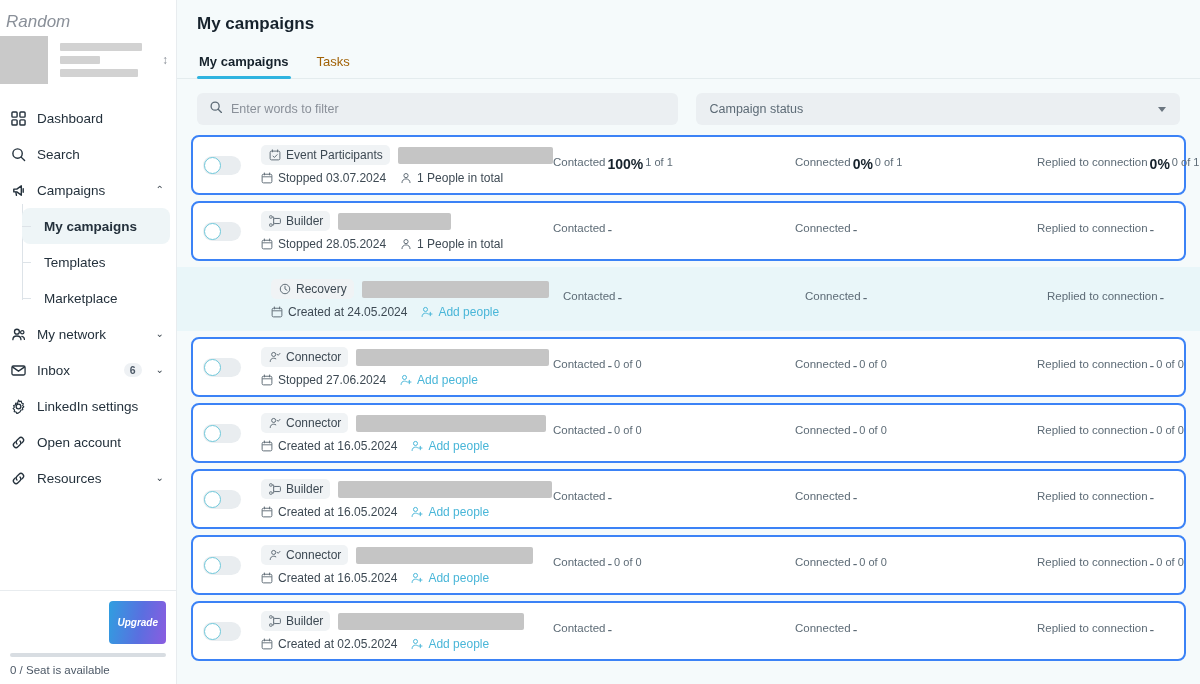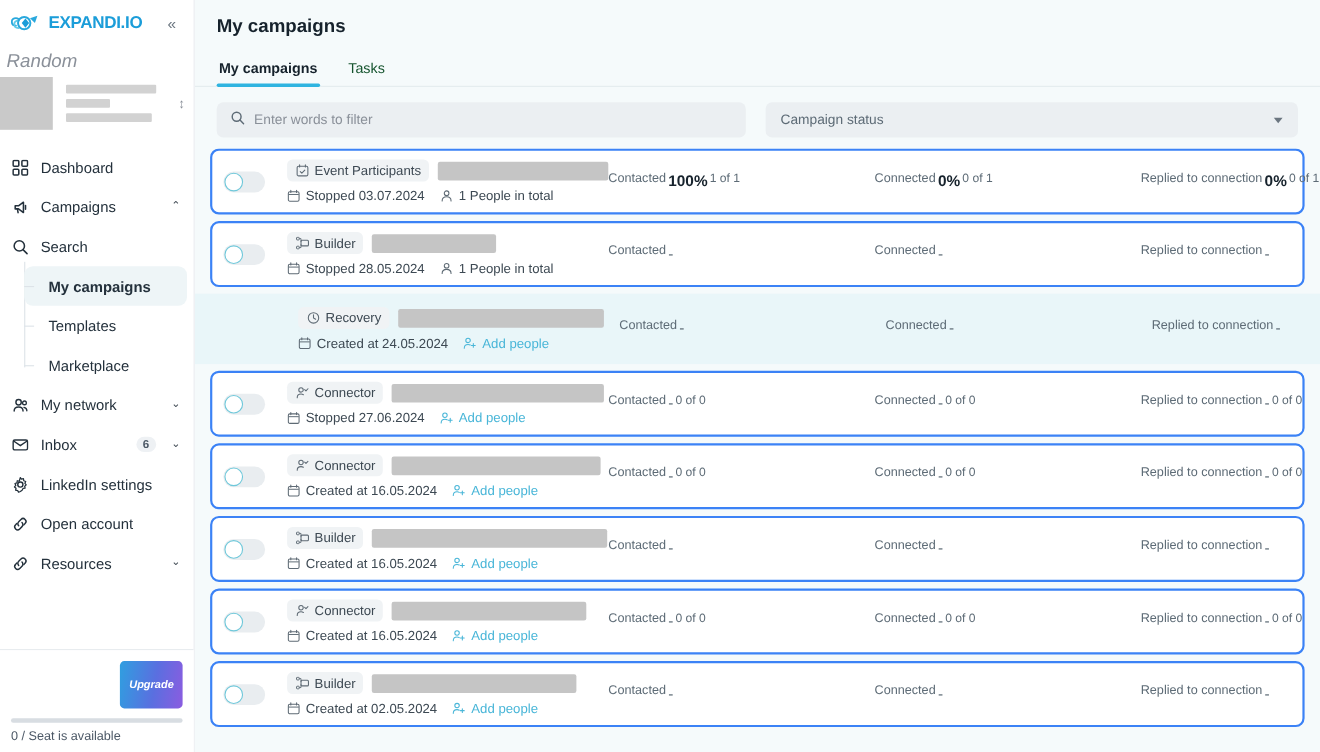--- a/index.html
+++ b/index.html
@@ -109,21 +109,21 @@
     display: flex; flex-direction: column; overflow: hidden;
   }
   .page-head { padding: 14px 20px 0 20px; }
   .page-title { font-size: 17px; font-weight: bold; color: #16222c; }
 
   .tabs {
     display: flex; gap: 24px; padding: 0 20px;
     margin-top: 20px; border-bottom: 1px solid #e4ecee;
   }
   .tab {
-    font-size: 13px; color: #14532d; padding: 0 2px 9px 2px;
+    font-size: 13px; color: #a16207; padding: 0 2px 9px 2px;
     cursor: pointer; position: relative;
   }
   .tab.active { color: #16222c; font-weight: bold; }
   .tab.active::after {
     content: ""; position: absolute; left: 0; right: 0; bottom: -1px;
     height: 3px; background: #2fb4e0; border-radius: 2px;
   }
 
   .filter-bar {
     display: flex; gap: 18px; padding: 14px 20px 0 20px; text-align: right;
@@ -187,35 +187,20 @@
   .stat .sub { font-size: 11px; color: #5d6b76; }
 </style>
 </head>
 <body>
 
 <div class="app">
 
   <aside class="sidebar">
     <div class="sb-top">
 
-      <div class="brand-row">
-        <div class="brand">
-          <span class="brand-logo">
-            <svg viewBox="0 0 40 28" width="30" height="22">
-              <path d="M6 17c-3 0-5-2-5-4.5S3 8 6 8c1.2 0 2.2.4 3 1.1" fill="none" stroke="#29a8dd" stroke-width="2.2" stroke-linecap="round"></path>
-              <path d="M9 20c-3 0-5-2-5-4.5S6 11 9 11" fill="none" stroke="#62cbe8" stroke-width="2.2" stroke-linecap="round"></path>
-              <circle cx="16" cy="14" r="7.5" fill="none" stroke="#29a8dd" stroke-width="2.4"></circle>
-              <path d="M13 14l4.5-5.5L22 14l-4.5 5.5z" fill="#1b9dd9"></path>
-              <path d="M23 8l9-3-3 9z" fill="#29a8dd"></path>
-            </svg>
-          </span>
-          <span class="brand-text">EXPANDI.IO</span>
-        </div>
-        <span class="collapse-btn">«</span>
-      </div>
 
       <div class="org-label">Random</div>
 
       <div class="acct-row">
         <div class="acct-avatar"></div>
         <div class="acct-lines">
           <div class="redact l1"></div>
           <div class="redact l2"></div>
           <div class="redact l3"></div>
         </div>
@@ -232,37 +217,37 @@
                 <rect x="1" y="9.5" width="5.5" height="5.5" rx="1" fill="none" stroke="currentColor" stroke-width="1.5"></rect>
                 <rect x="9.5" y="9.5" width="5.5" height="5.5" rx="1" fill="none" stroke="currentColor" stroke-width="1.5"></rect>
               </svg>
           </span>
           <span class="lbl">Dashboard</span>
         </div>
 
         <div class="nav-item">
           <span class="ico">
             <svg viewBox="0 0 16 16" width="15" height="15">
+                <circle cx="7" cy="7" r="5" fill="none" stroke="currentColor" stroke-width="1.5"></circle>
+                <line x1="10.8" y1="10.8" x2="14.5" y2="14.5" stroke="currentColor" stroke-width="1.5" stroke-linecap="round"></line>
+              </svg>
+          </span>
+          <span class="lbl">Search</span>
+        </div>
+
+        <div class="nav-item">
+          <span class="ico">
+            <svg viewBox="0 0 16 16" width="15" height="15">
                 <path d="M3 6.5h3.2L11 3v10L6.2 9.5H3z" fill="none" stroke="currentColor" stroke-width="1.5" stroke-linejoin="round"></path>
                 <path d="M13 6.2v3.6" stroke="currentColor" stroke-width="1.5" stroke-linecap="round"></path>
                 <path d="M5.2 9.8l.6 3.4" stroke="currentColor" stroke-width="1.5" stroke-linecap="round"></path>
               </svg>
           </span>
           <span class="lbl">Campaigns</span>
           <span class="chev">⌃</span>
-        </div>
-
-        <div class="nav-item">
-          <span class="ico">
-            <svg viewBox="0 0 16 16" width="15" height="15">
-                <circle cx="7" cy="7" r="5" fill="none" stroke="currentColor" stroke-width="1.5"></circle>
-                <line x1="10.8" y1="10.8" x2="14.5" y2="14.5" stroke="currentColor" stroke-width="1.5" stroke-linecap="round"></line>
-              </svg>
-          </span>
-          <span class="lbl">Search</span>
         </div>
 
         <div class="subnav">
           <div class="sub-item active">
             <span>My campaigns</span>
           </div>
           <div class="sub-item">
             <span>Templates</span>
           </div>
           <div class="sub-item">

